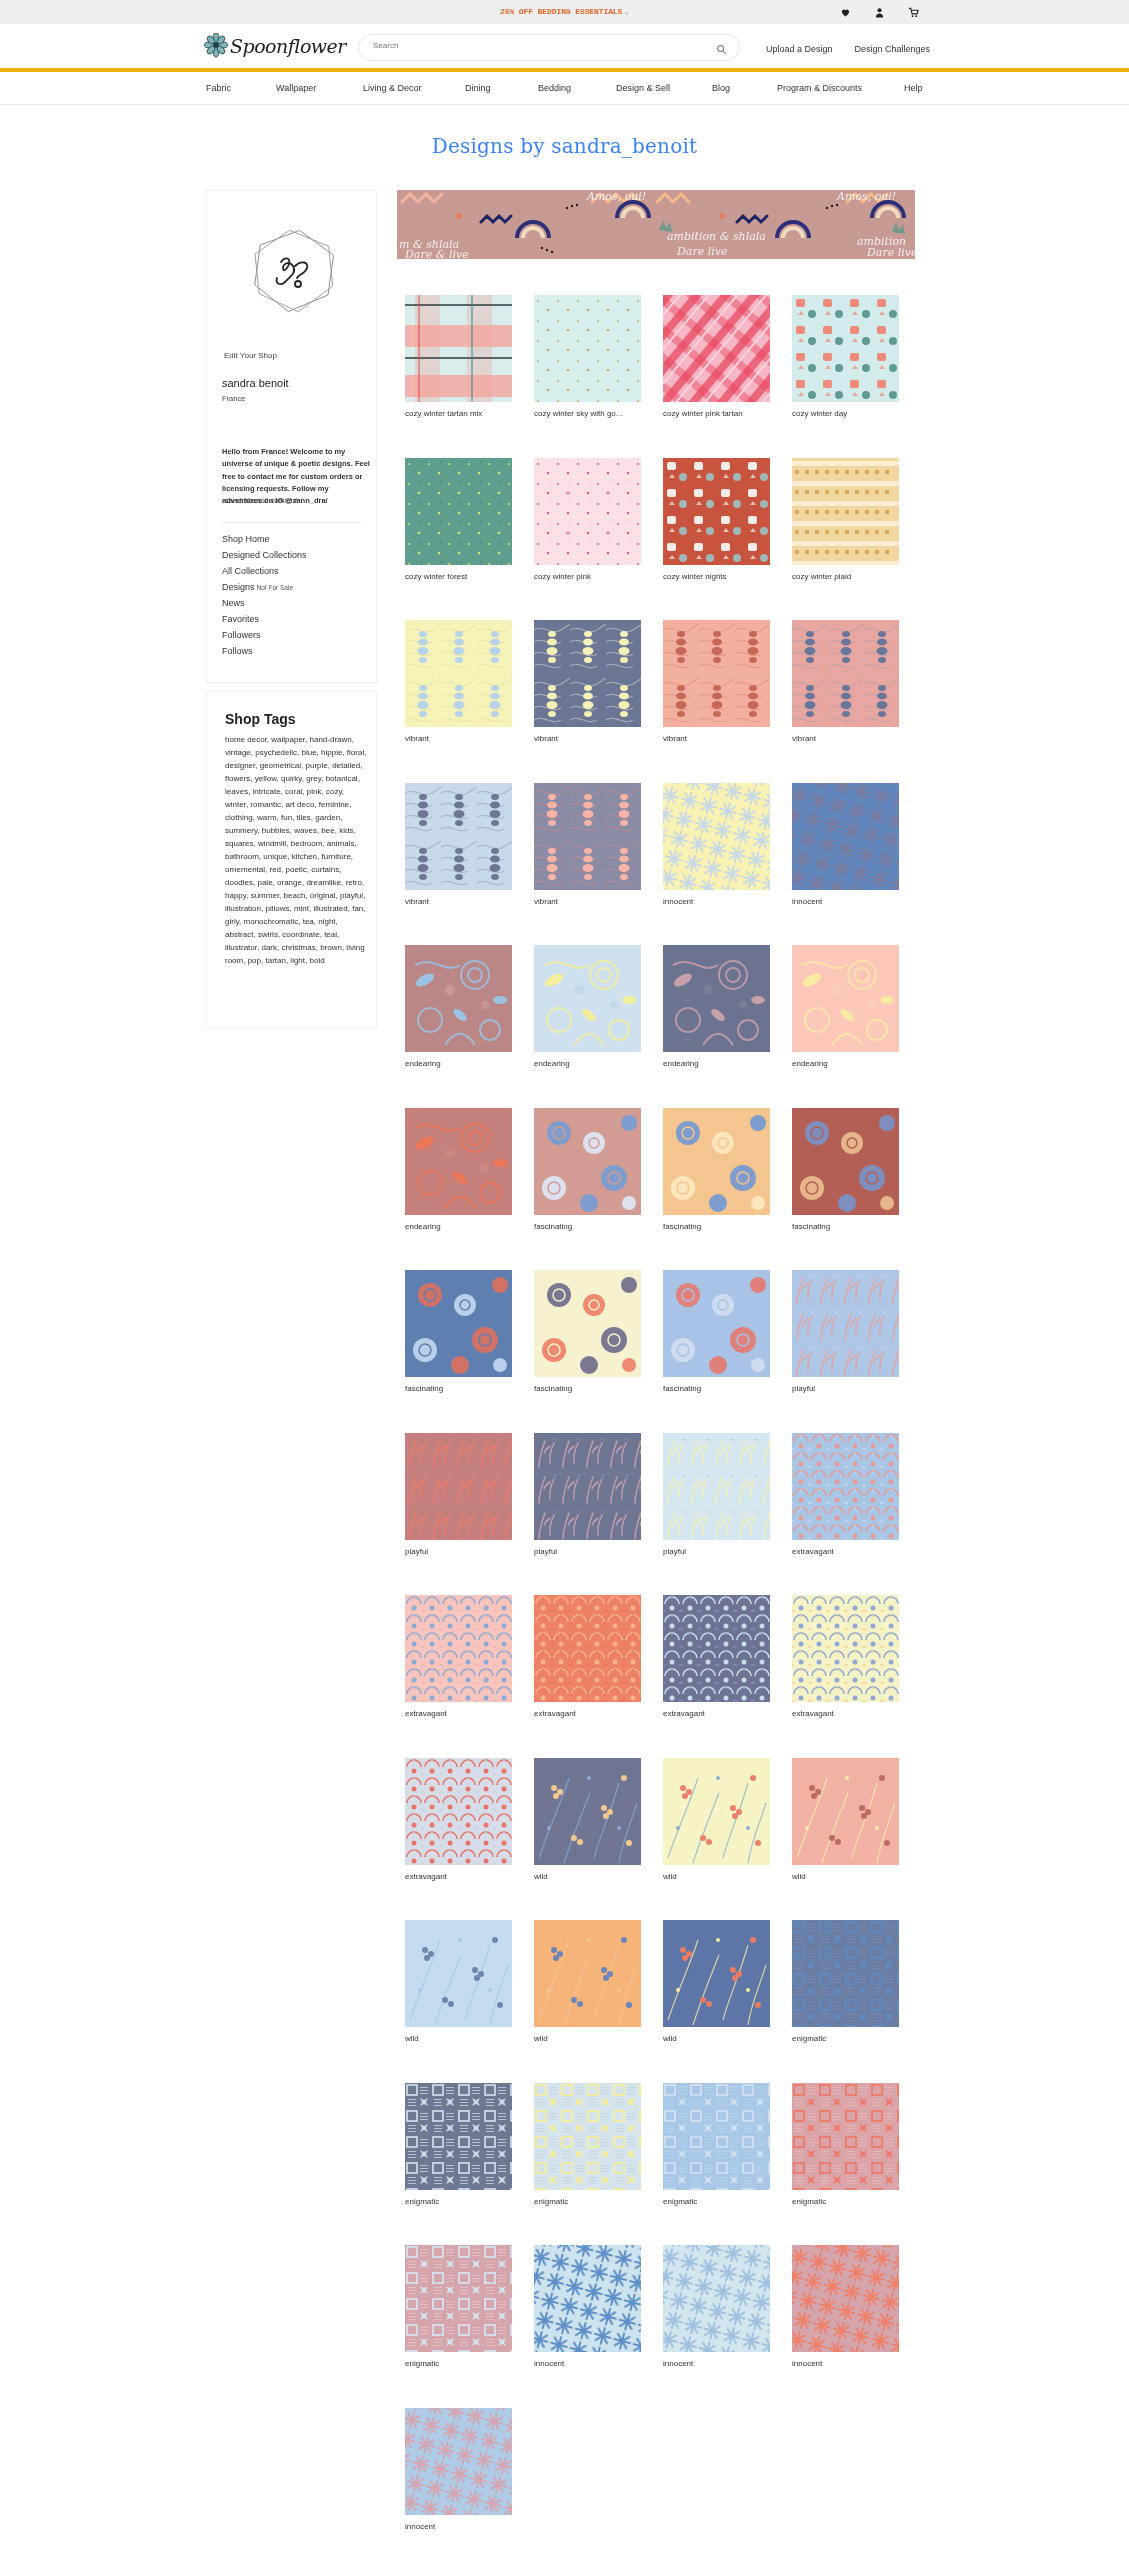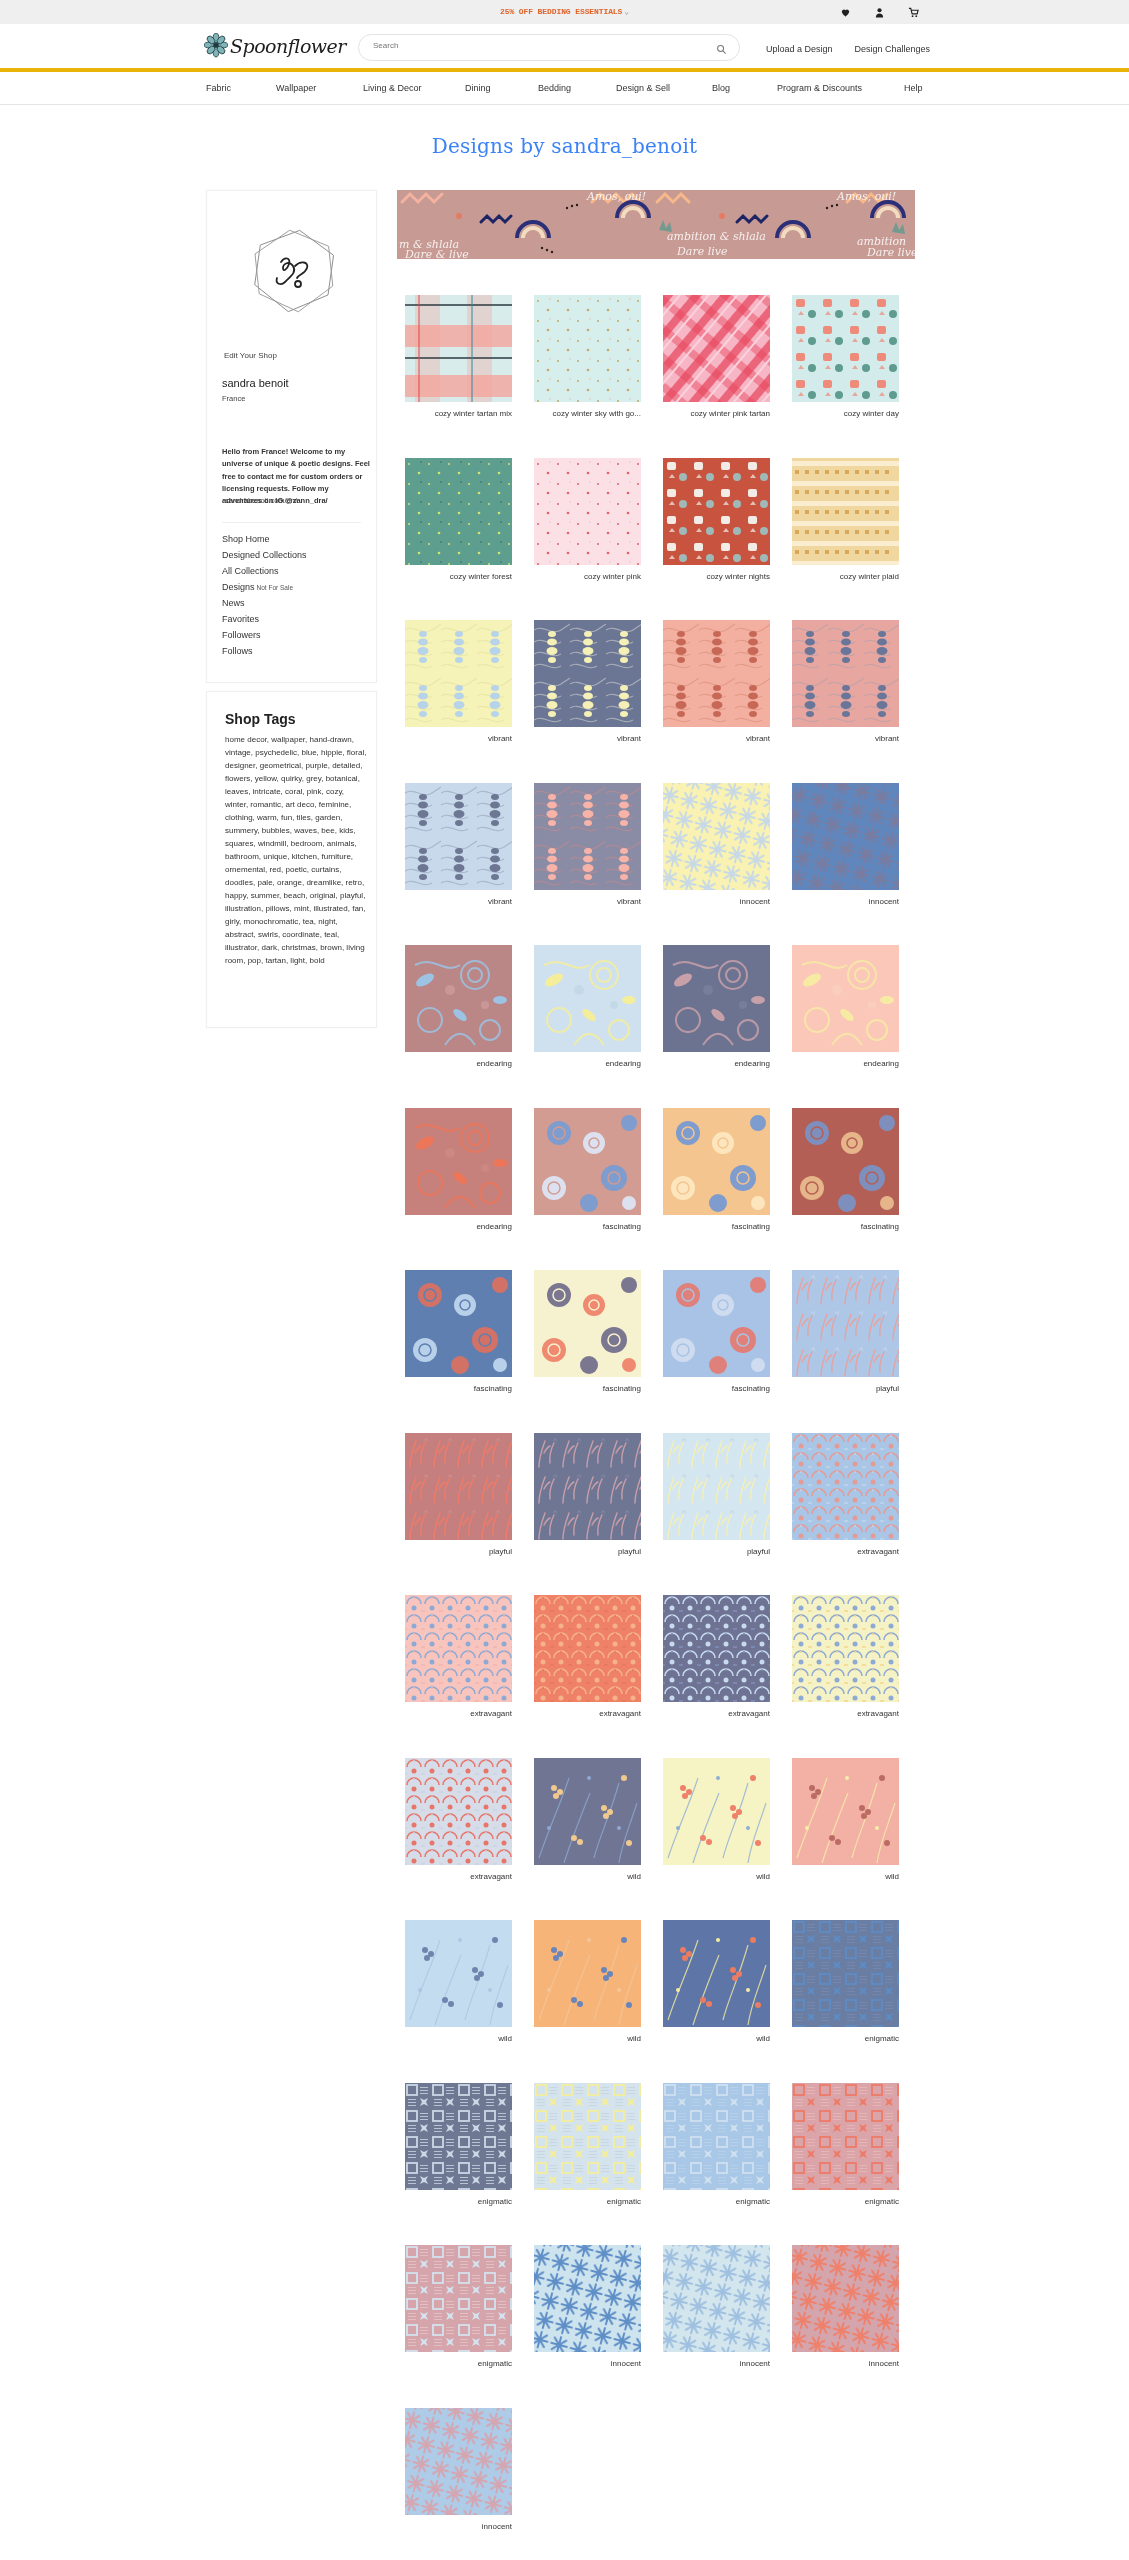--- a/index.html
+++ b/index.html
@@ -38,21 +38,21 @@
   .shop-nav li { height: 16px; font-size: 9px; color: #333; cursor: pointer; }
   .shop-nav .nfs { font-size: 6.5px; color: #555; margin-left: 2px; }
 
   .tags-card { top: 691px; height: 337px; }
   .tags-title { position: absolute; left: 18px; top: 19px; font-size: 14px; color: #222; }
   .tags-text { position: absolute; left: 18px; top: 41px; width: 142px; font-size: 8px; line-height: 13px; color: #333; }
 
   .banner { position: absolute; left: 397px; top: 190px; width: 518px; height: 69px; background: #c89690; overflow: hidden; }
 
   .grid { position: absolute; left: 405px; top: 295px; width: 520px; }
-  .tile { position: absolute; width: 107px; text-align: right; }
+  .tile { position: absolute; width: 107px; }
   .swatch { width: 107px; height: 107px; display: block; }
   .tile-label { display: block; margin-top: 7px; font-size: 8px; color: #333; white-space: nowrap; overflow: hidden; text-overflow: ellipsis; width: 107px; }
 </style>
 </head>
 <body>
 
 <div class="promo-bar">
   <div class="promo-text">
     <span>25% OFF BEDDING ESSENTIALS</span><span class="chev">⌄</span>
   </div>

